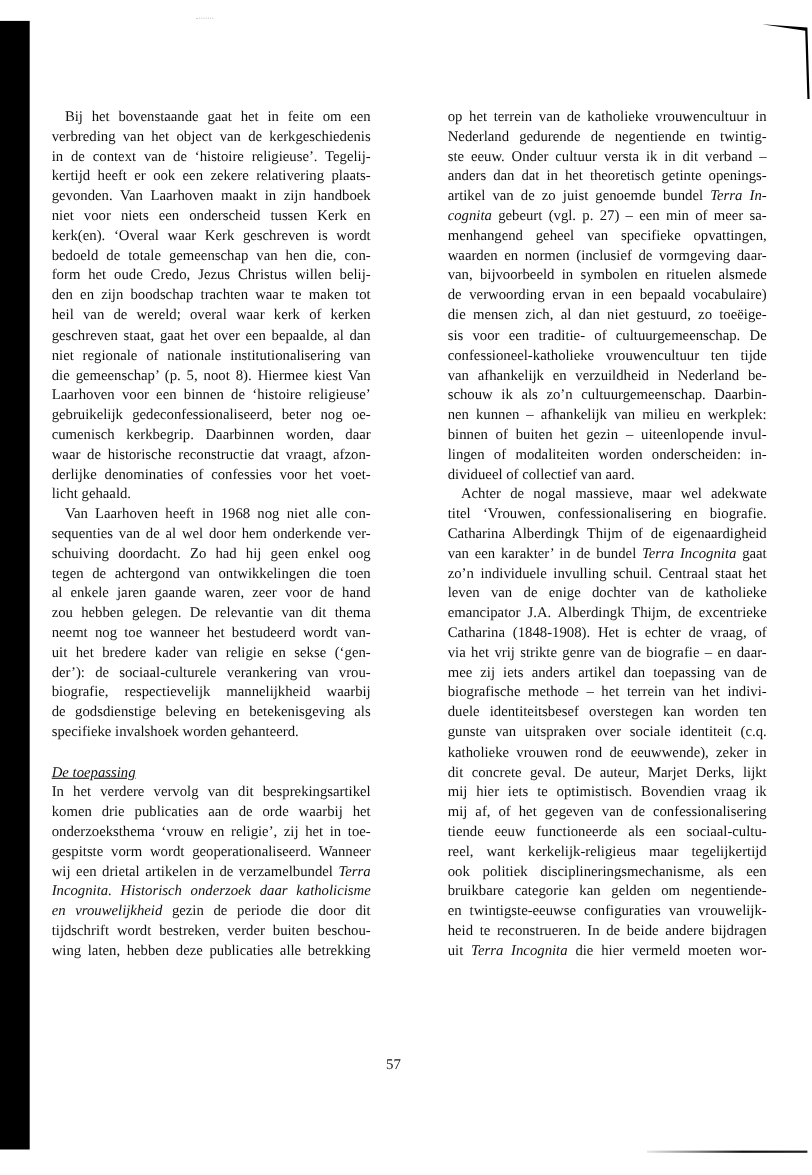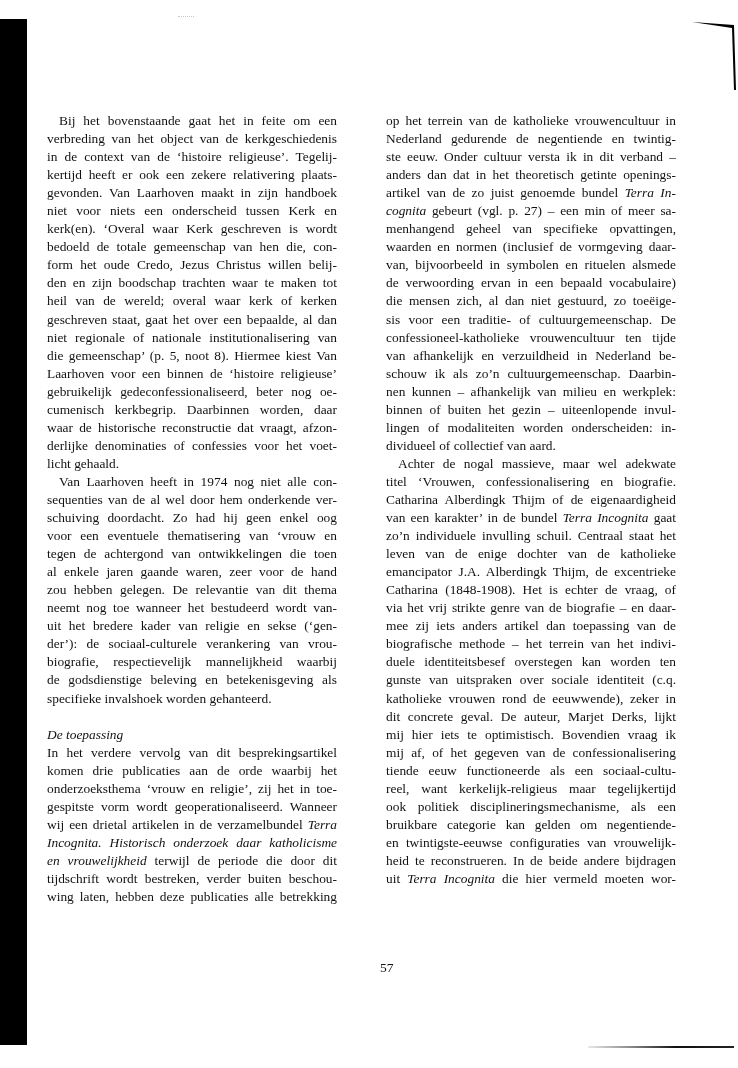--- a/index.html
+++ b/index.html
@@ -15,32 +15,32 @@
     .top-dots {
       position: absolute; left: 178px; top: 16px; width: 16px; height: 1px;
       border-top: 1px dotted #c8c8c8;
     }
     .corner-mark {
       position: absolute; right: 0; top: 20px; width: 50px; height: 70px;
     }
     .column {
       position: absolute; top: 97px; width: 290px;
       font-size: 13.4px; line-height: 18.05px;
-      text-align: justify; hyphens: none; margin-top: 15px;
+      text-align: justify; hyphens: none;
     }
     .col-left { left: 47px; }
-    .col-right { left: 386px; }
+    .col-right { left: 407px; }
     .column p { margin: 0; }
-    .section-gap { margin-top: 18px !important; }
+    .section-gap { margin-top: 18px !important; text-decoration: underline; }
     .heading { font-style: italic; }
     .line { display: block; text-align: justify; text-align-last: justify; white-space: nowrap; }
     .line.last { text-align-last: left; }
     .line.ind { padding-left: 12px; }
     .page-number {
-      position: absolute; left: 380px; top: 960px;
+      position: absolute; left: 351px; top: 960px;
       font-size: 13.5px;
     }
     .bottom-rule {
       position: absolute; left: 588px; top: 1046px; width: 146px; height: 2px;
       background: linear-gradient(to right, #e8e8e8 0%, #888 30%, #111 60%, #222 100%);
     }
     i { }
   </style>
 </head>
 <body>
@@ -68,45 +68,44 @@
     <span class="line">niet regionale of nationale institutionalisering van</span>
     <span class="line">die gemeenschap’ (p. 5, noot 8). Hiermee kiest Van</span>
     <span class="line">Laarhoven voor een binnen de ‘histoire religieuse’</span>
     <span class="line">gebruikelijk gedeconfessionaliseerd, beter nog oe-</span>
     <span class="line">cumenisch kerkbegrip. Daarbinnen worden, daar</span>
     <span class="line">waar de historische reconstructie dat vraagt, afzon-</span>
     <span class="line">derlijke denominaties of confessies voor het voet-</span>
     <span class="line last">licht gehaald.</span>
   </p>
   <p>
-    <span class="line ind">Van Laarhoven heeft in 1974 nog niet alle con-</span>
+    <span class="line ind">Van Laarhoven heeft in 1968 nog niet alle con-</span>
     <span class="line">sequenties van de al wel door hem onderkende ver-</span>
     <span class="line">schuiving doordacht. Zo had hij geen enkel oog</span>
-    <span class="line">voor een eventuele thematisering van ‘vrouw en</span>
     <span class="line">tegen de achtergond van ontwikkelingen die toen</span>
     <span class="line">al enkele jaren gaande waren, zeer voor de hand</span>
     <span class="line">zou hebben gelegen. De relevantie van dit thema</span>
     <span class="line">neemt nog toe wanneer het bestudeerd wordt van-</span>
     <span class="line">uit het bredere kader van religie en sekse (‘gen-</span>
     <span class="line">der’): de sociaal-culturele verankering van vrou-</span>
     <span class="line">biografie, respectievelijk mannelijkheid waarbij</span>
     <span class="line">de godsdienstige beleving en betekenisgeving als</span>
     <span class="line last">specifieke invalshoek worden gehanteerd.</span>
   </p>
   <p class="section-gap">
     <span class="line last heading">De toepassing</span>
   </p>
   <p>
     <span class="line">In het verdere vervolg van dit besprekingsartikel</span>
     <span class="line">komen drie publicaties aan de orde waarbij het</span>
     <span class="line">onderzoeksthema ‘vrouw en religie’, zij het in toe-</span>
     <span class="line">gespitste vorm wordt geoperationaliseerd. Wanneer</span>
     <span class="line"><span>wij een drietal artikelen in de verzamelbundel </span><i>Terra</i></span>
     <span class="line"><i>Incognita. Historisch onderzoek daar katholicisme</i></span>
-    <span class="line"><i>en vrouwelijkheid</i><span> terwijl de periode die door dit</span></span>
+    <span class="line"><i>en vrouwelijkheid</i><span> gezin de periode die door dit</span></span>
     <span class="line">tijdschrift wordt bestreken, verder buiten beschou-</span>
     <span class="line">wing laten, hebben deze publicaties alle betrekking</span>
   </p>
 </div>
 
 <div class="column col-right">
   <p>
     <span class="line">op het terrein van de katholieke vrouwencultuur in</span>
     <span class="line">Nederland gedurende de negentiende en twintig-</span>
     <span class="line">ste eeuw. Onder cultuur versta ik in dit verband –</span>

